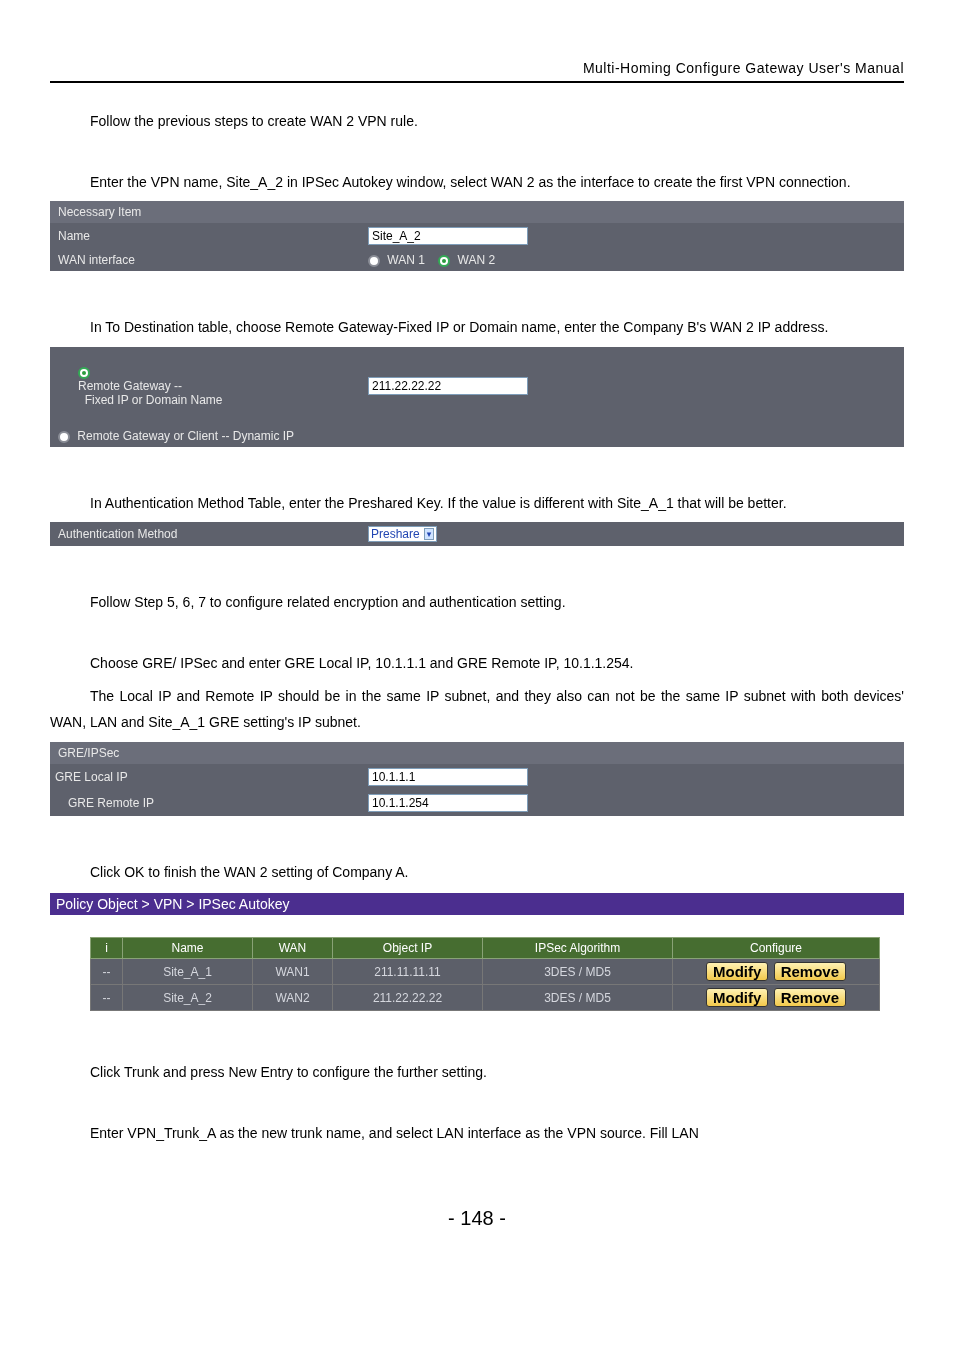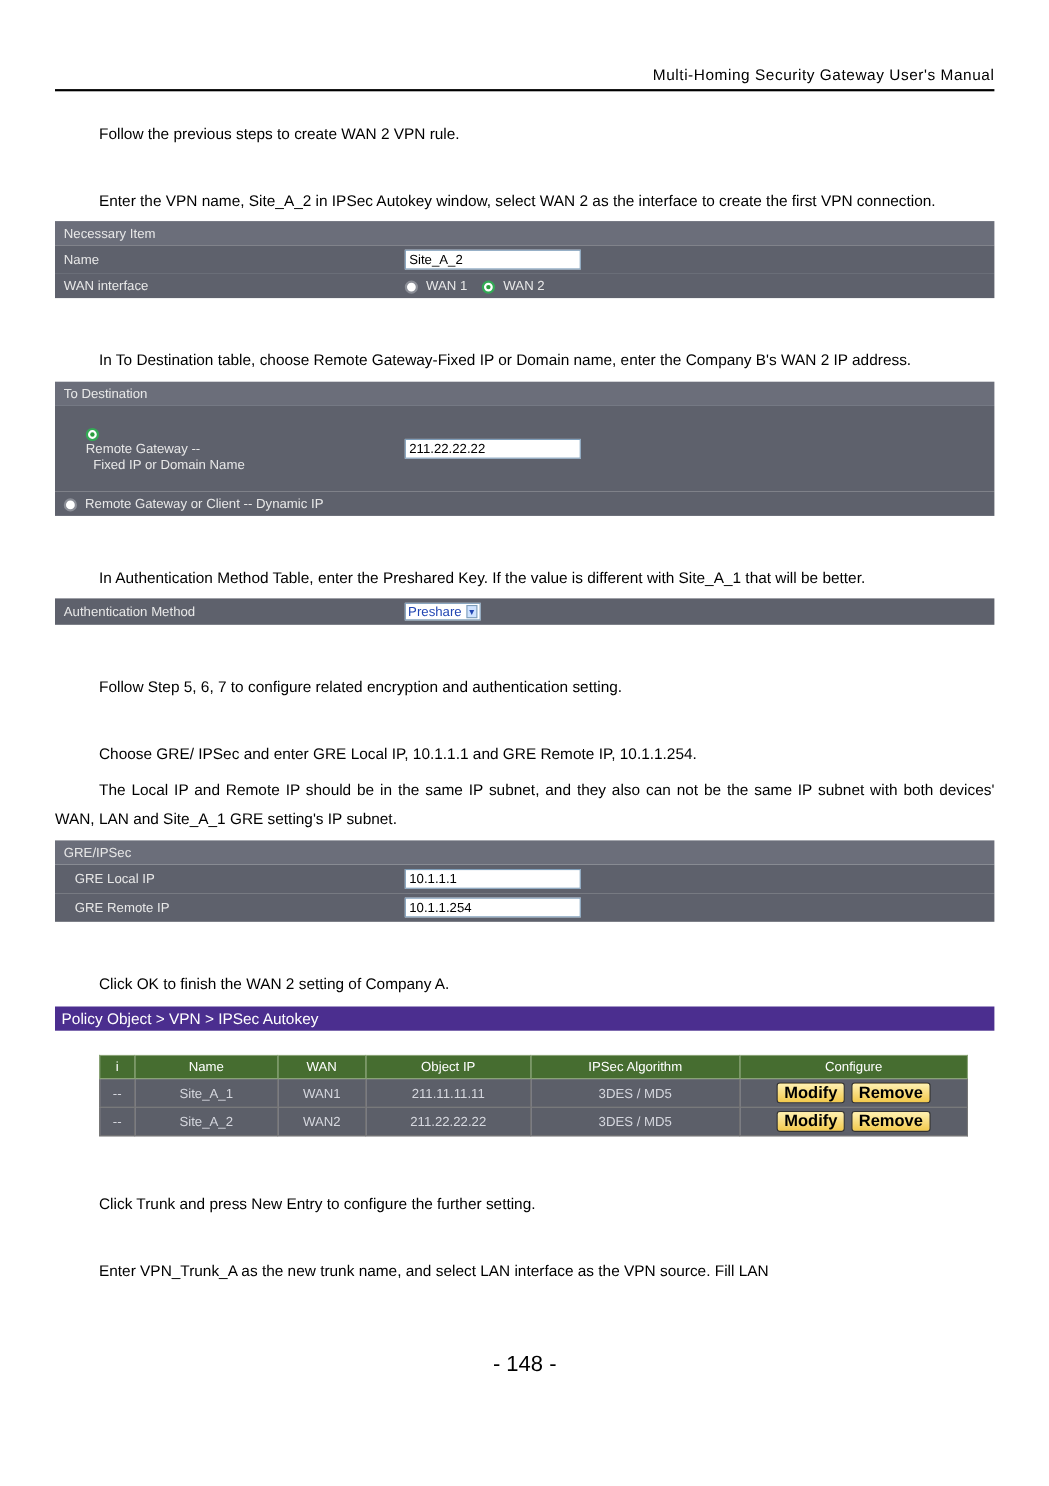--- a/index.html
+++ b/index.html
@@ -97,21 +97,21 @@
 
   .spacer-sm { height:12px; }
   .spacer-md { height:22px; }
 
   .footer { text-align:center; margin-top:60px; font-size:20px; }
 </style>
 </head>
 <body>
 
 <div class="doc-header-row">
-  <div class="doc-header">Multi-Homing  Security  Gateway  User's  Manual</div>
+  <div class="doc-header">Multi-Homing  Configure  Gateway  User's  Manual</div>
 </div>
 <hr class="doc-rule">
 
 <p class="para">Follow the previous steps to create WAN 2 VPN rule.</p>
 <div class="spacer-md"></div>
 <p class="para justify">Enter the VPN name, Site_A_2 in IPSec Autokey window, select WAN 2 as the interface to create the first VPN connection.</p>
 
 <table class="panel">
   <tbody>
       <tr>
@@ -134,23 +134,20 @@
     </td>
   </tr>
 </tbody>
   </table>
 
 <div class="spacer-md"></div>
 <p class="para justify">In To Destination table, choose Remote Gateway-Fixed IP or Domain name, enter the Company B's WAN 2 IP address.</p>
 
 <table class="panel">
   <tbody>
-      <tr>
-        <td class="hdr" colspan="2">To Destination</td>
-      </tr>
   <tr class="row-dim">
     <td class="label" style="white-space:pre;">
       <span class="radio checked"></span>
       <span>Remote Gateway --
         Fixed IP or Domain Name</span>
     </td>
     <td>
       <span class="inp">211.22.22.22</span>
     </td>
   </tr>
@@ -185,21 +182,21 @@
 <div class="spacer-md"></div>
 <p class="para">Choose GRE/ IPSec and enter GRE Local IP, 10.1.1.1 and GRE Remote IP, 10.1.1.254.</p>
 <p class="para justify">The Local IP and Remote IP should be in the same IP subnet, and they also can not be the same IP subnet with both devices' WAN, LAN and Site_A_1 GRE setting's IP subnet.</p>
 
 <table class="panel">
   <tbody>
       <tr>
         <td class="hdr" colspan="2">GRE/IPSec</td>
       </tr>
   <tr class="row-dim">
-    <td class="label" style="padding-left:18px;">GRE Local IP</td>
+    <td class="label" style="padding-left:5px;">GRE Local IP</td>
     <td><span class="inp">10.1.1.1</span></td>
   </tr>
   <tr class="row-dim">
     <td class="label" style="padding-left:18px;">GRE Remote IP</td>
     <td><span class="inp">10.1.1.254</span></td>
   </tr>
 </tbody>
   </table>
 
 <div class="spacer-md"></div>

